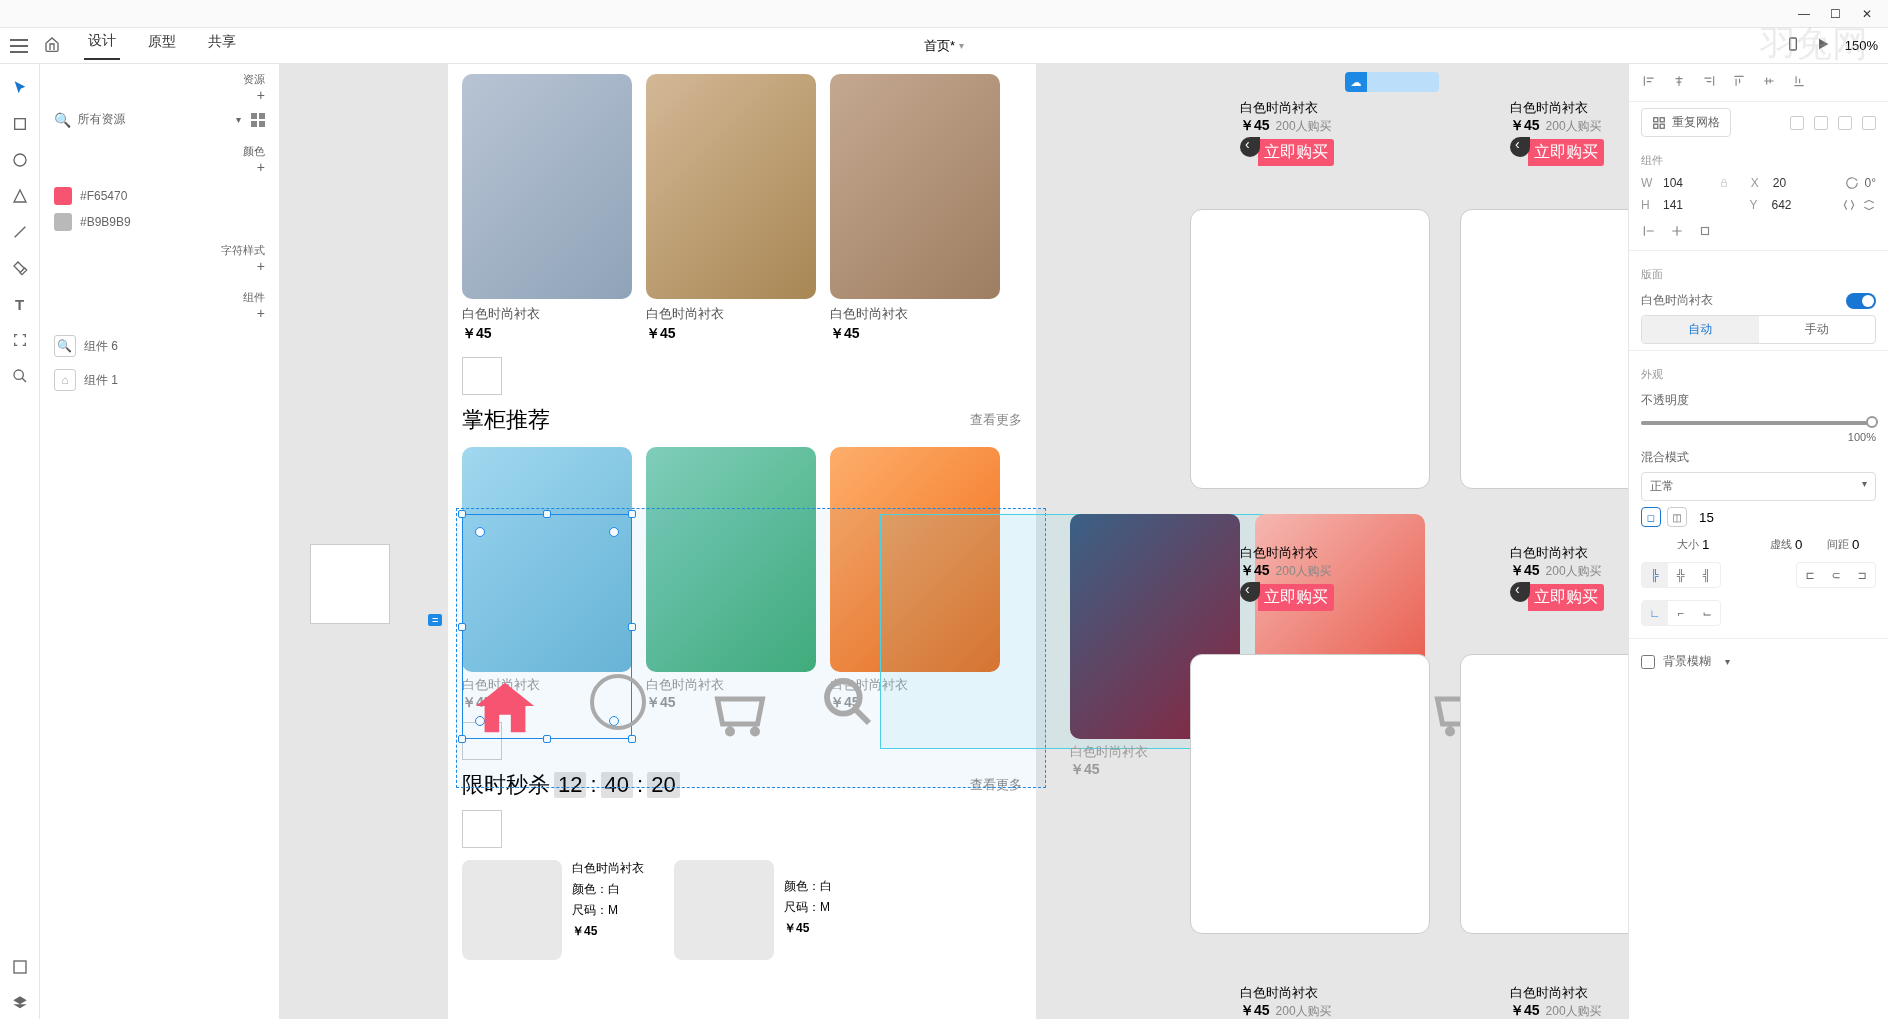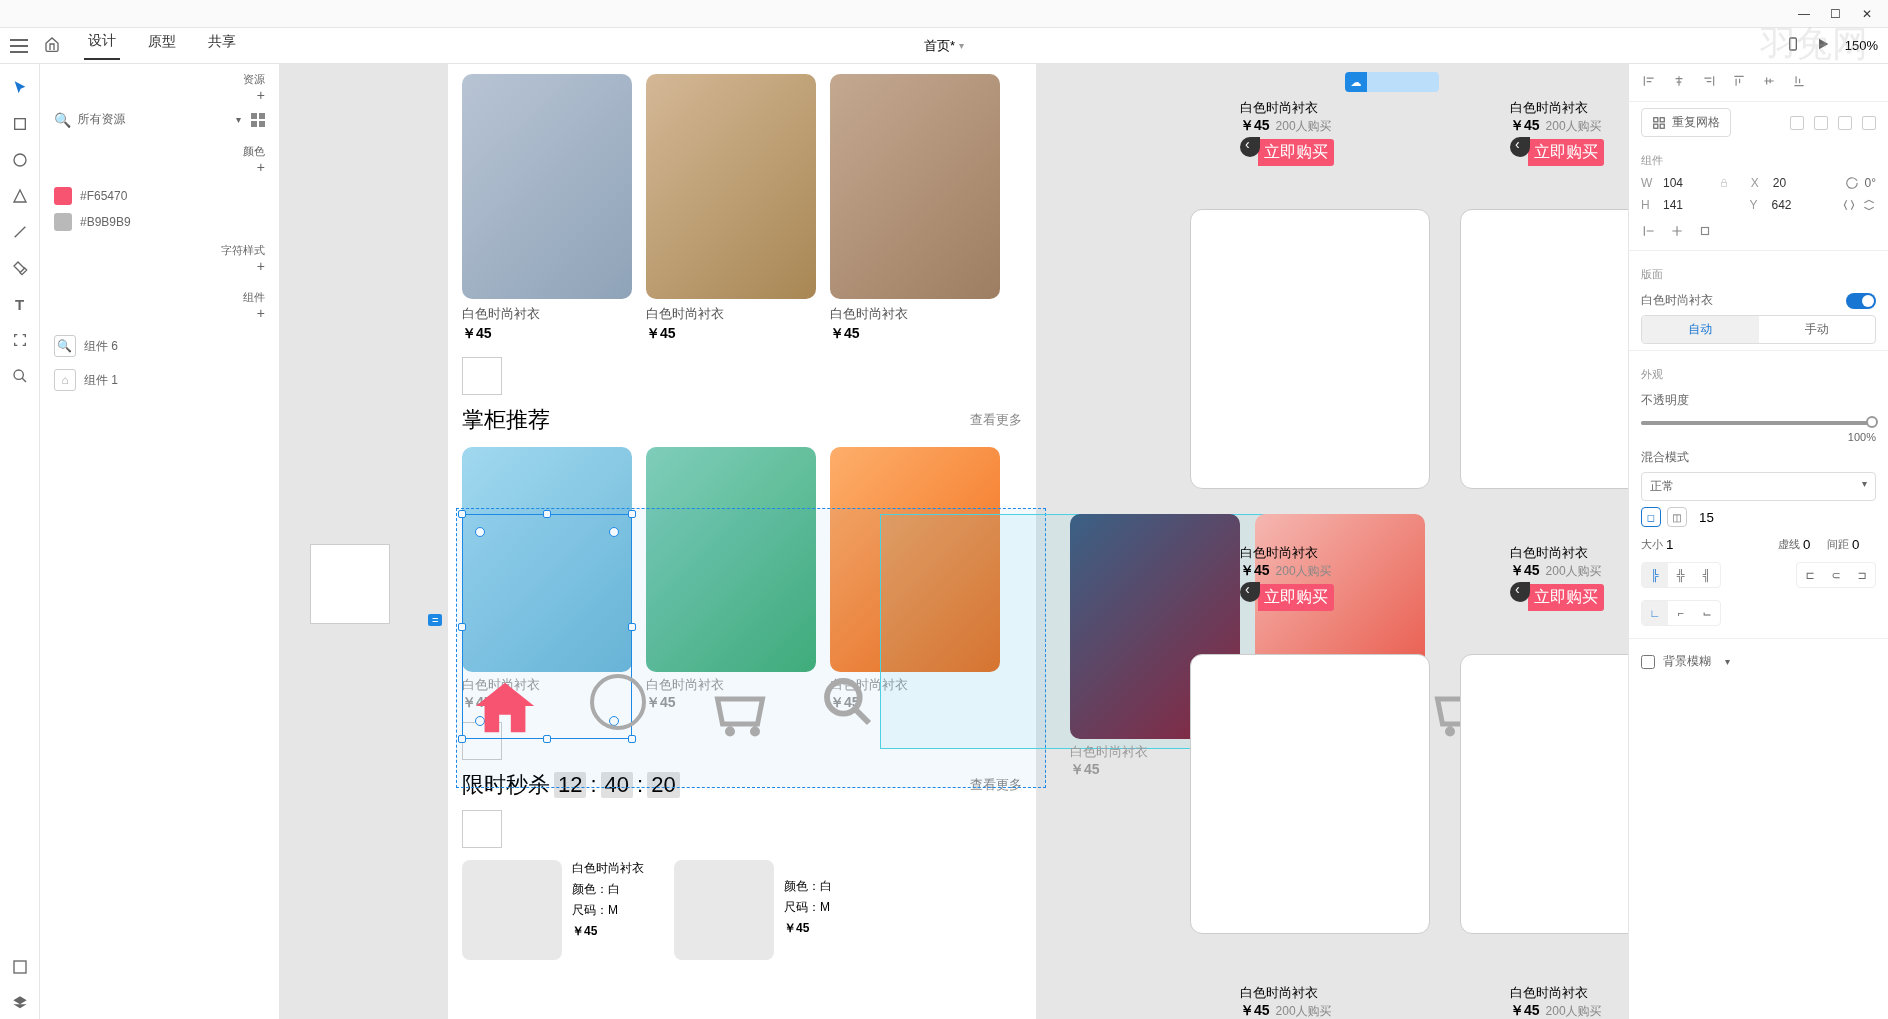--- a/index.html
+++ b/index.html
@@ -134,21 +134,21 @@
 .rightpanel .slider .knob { position: absolute; right: -2px; top: -5px; width: 12px; height: 12px; border: 2px solid #999; background: #fff; border-radius: 50%; }
 .rightpanel .select-row { margin: 0 12px; border: 1px solid #ddd; border-radius: 4px; padding: 5px 8px; display: flex; justify-content: space-between; cursor: pointer; }
 .rightpanel .checkrow { display: flex; align-items: center; gap: 8px; padding: 8px 12px; }
 .rightpanel .checkrow input { width: 14px; height: 14px; }
 .rightpanel .sw-small { width: 22px; height: 14px; border: 1px solid #ccc; border-radius: 2px; }
 .rightpanel .corner-row { display: flex; gap: 6px; padding: 6px 12px; align-items: center; }
 .rightpanel .corner-ico { width: 20px; height: 20px; border: 1px solid #ccc; border-radius: 4px; display: flex; align-items: center; justify-content: center; font-size: 10px; cursor: pointer; }
 .rightpanel .corner-ico.active { border-color: #1976d2; color: #1976d2; }
 .rightpanel .toggle { width: 30px; height: 16px; background: #1976d2; border-radius: 10px; position: relative; margin-left: auto; }
 .rightpanel .toggle::after { content: ""; position: absolute; right: 2px; top: 2px; width: 12px; height: 12px; background: #fff; border-radius: 50%; }
-.rightpanel .minirow { display: flex; gap: 0; padding: 4px 12px; font-size: 11px; }
+.rightpanel .minirow { display: flex; gap: 8px; padding: 4px 12px; font-size: 11px; margin-left: 36px; }
 .rightpanel .minirow .cell { display: flex; gap: 3px; align-items: center; }
 .rightpanel .join-row { display: flex; gap: 6px; padding: 6px 12px; }
 .rightpanel .join-row .grp { display: flex; border: 1px solid #eee; border-radius: 4px; overflow: hidden; }
 .rightpanel .join-row .it { width: 26px; height: 24px; display: flex; align-items: center; justify-content: center; cursor: pointer; font-size: 11px; }
 .rightpanel .join-row .it.active { background: #f0f0f0; color: #1976d2; }
 .rightpanel .right-icons { margin-left: auto; display: flex; gap: 10px; }
 .rightpanel .mini-ico { width: 14px; height: 14px; border: 1px solid #ccc; border-radius: 2px; cursor: pointer; }
 .rightpanel .anchor-ico { width: 14px; height: 14px; cursor: pointer; display: inline-block; }
 
 .watermark { position: fixed; right: 20px; top: 20px; font-size: 36px; color: rgba(180,180,180,0.25); pointer-events: none; font-weight: 300; }

